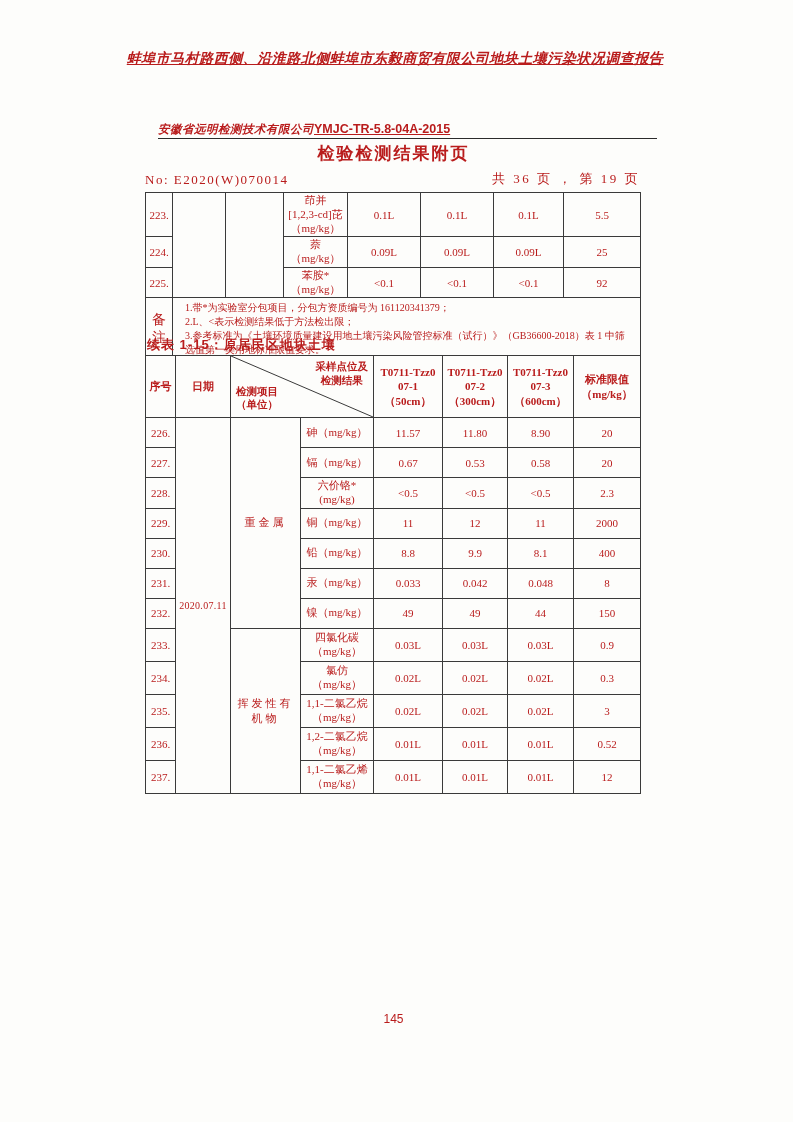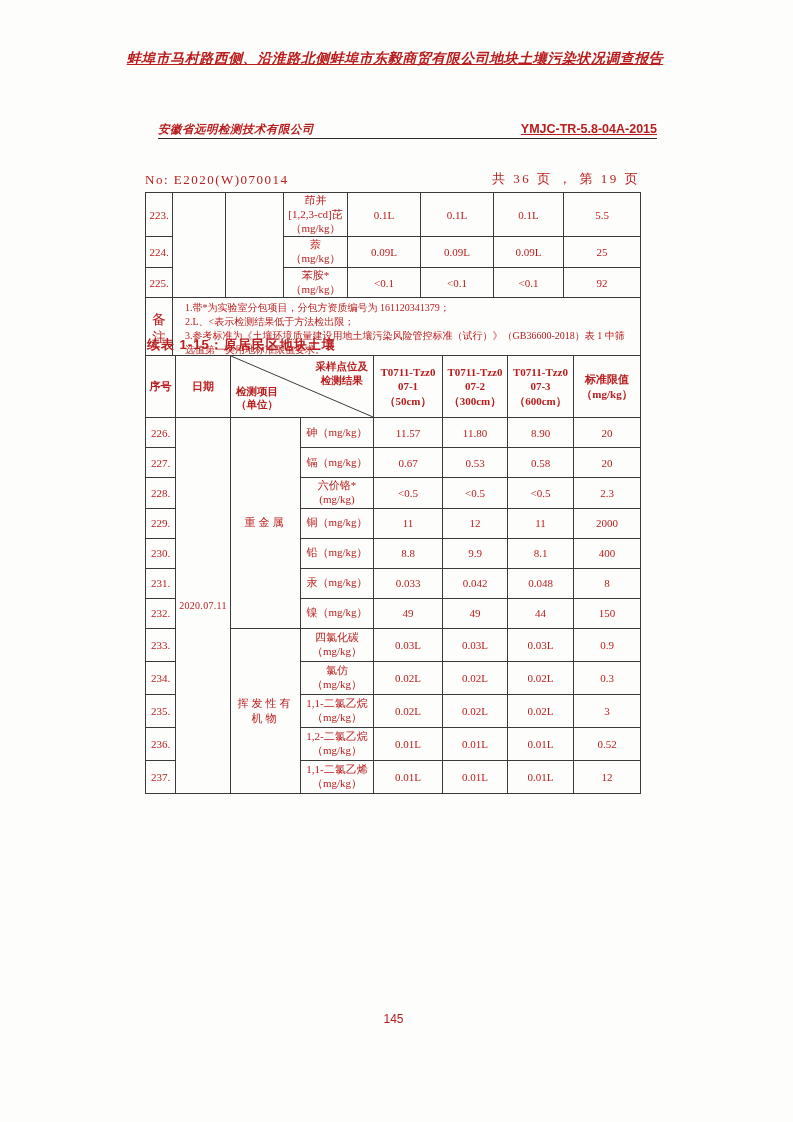--- a/index.html
+++ b/index.html
@@ -14,21 +14,21 @@
   .top-title{
     position:absolute;top:50px;left:95px;width:600px;
     text-align:center;
     font-size:14px;font-weight:bold;font-style:italic;
     letter-spacing:0.5px;
     text-decoration:underline;
   }
   .subheader{
     position:absolute;top:114px;left:158px;width:499px;height:24px;
     border-bottom:1.6px solid #2b2b2b;
-    display:flex;justify-content:space-between;align-items:flex-end;
+    display:flex;justify-content:flex-start;align-items:flex-end;
   }
   .company{
     font-size:11.5px;font-weight:bold;font-style:italic;letter-spacing:0.5px;
     padding-bottom:1px;
   }
   .doccode{
     font-size:12.5px;font-weight:bold;
     text-decoration:underline;
     padding-bottom:2px;
     font-family:"Liberation Sans","DejaVu Sans",sans-serif;
@@ -101,20 +101,21 @@
 
 <div class="page">
 
   <div class="top-title">蚌埠市马村路西侧、沿淮路北侧蚌埠市东毅商贸有限公司地块土壤污染状况调查报告</div>
 
   <div class="subheader">
     <span class="company">安徽省远明检测技术有限公司</span>
     <span class="doccode">YMJC-TR-5.8-04A-2015</span>
   </div>
 
+  <div class="section-title">检验检测结果附页</div>
 
   <div class="meta-row">
     <span class="report-no">No: E2020(W)070014</span>
     <span class="page-info">共 36 页 ， 第 19 页</span>
   </div>
 
   <table class="t1">
     <colgroup>
       <col style="width:27px">
         <col style="width:53px">

